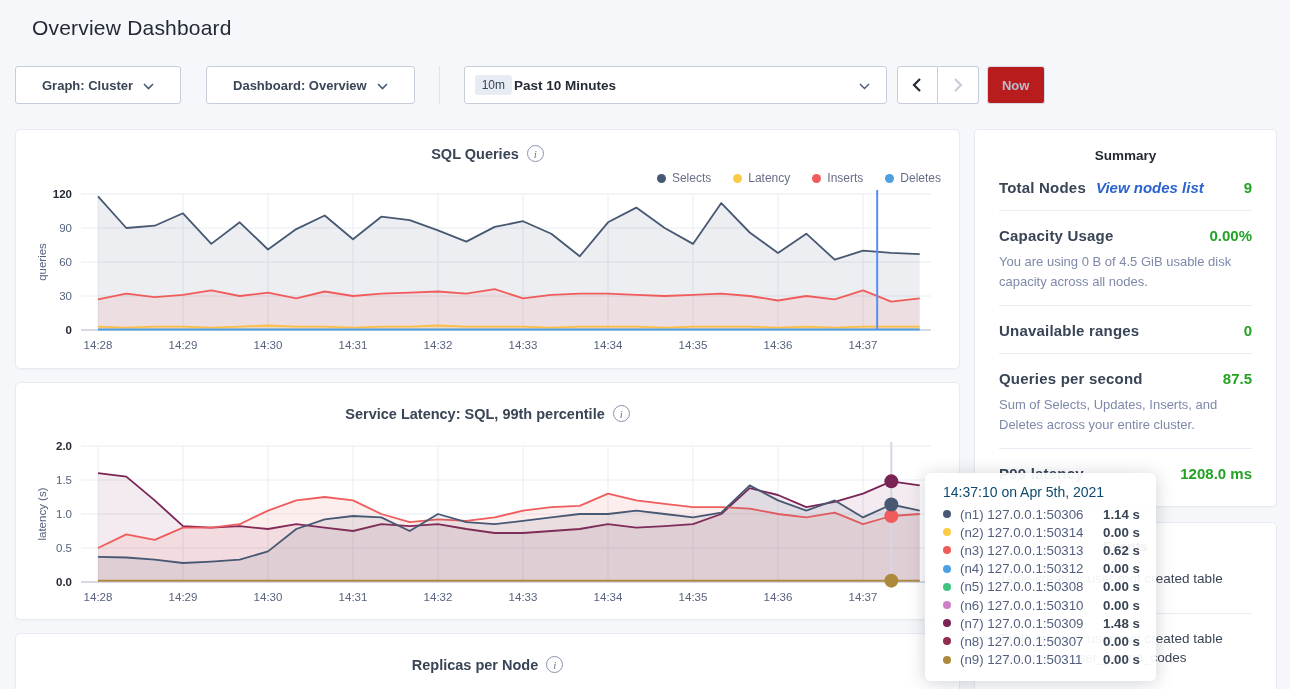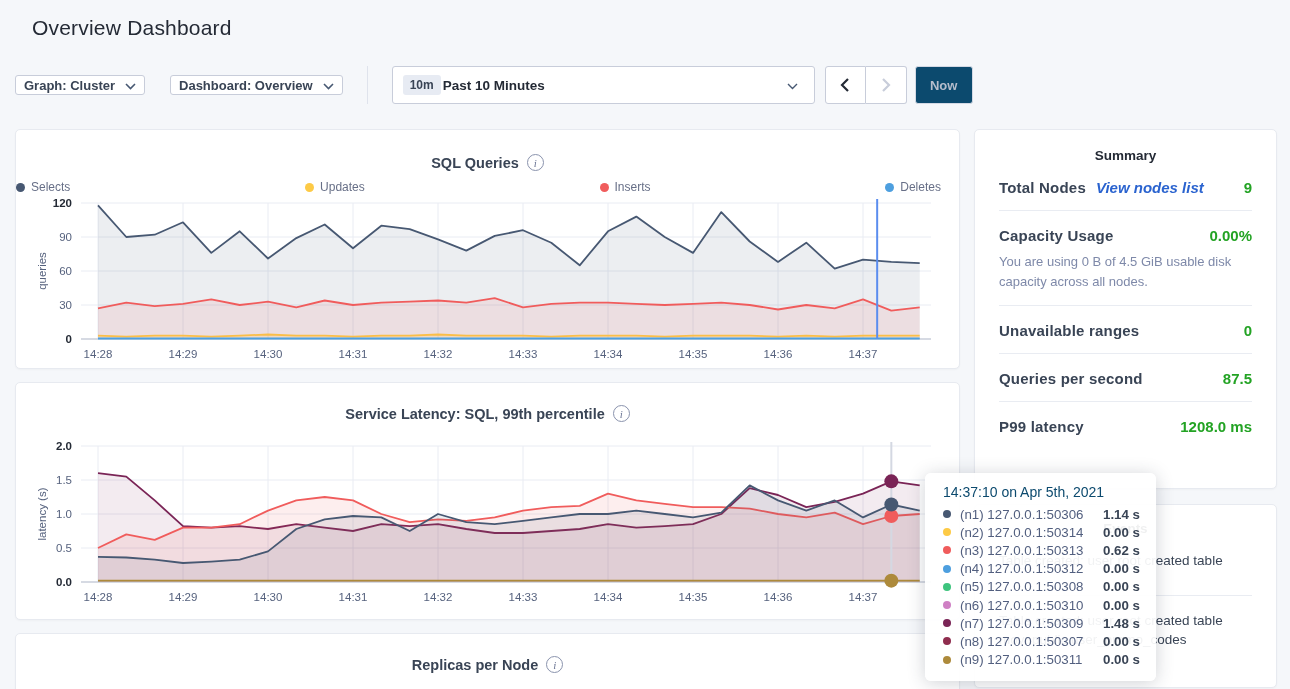--- a/index.html
+++ b/index.html
@@ -9,61 +9,61 @@
     background:#f5f7fa; color:#394455; overflow:hidden;
   }
   .page { position:relative; width:1290px; height:689px; overflow:hidden; }
 
   
   .page-title { font-size:21px; font-weight:500; color:#242a35; padding:16px 0 0 32px; letter-spacing:.2px; }
 
   
   .toolbar { display:flex; align-items:center; margin:26px 15px 0 15px; height:38px; }
   .dd-btn {
-    display:flex; align-items:center; gap:10px; height:20px; padding:0 8px;
+    display:flex; align-items:center; gap:10px; height:38px; padding:0 26px;
     background:#fff; border:1px solid #c8cdda; border-radius:3px; cursor:pointer;
     font-size:13px; font-weight:700; color:#394455;
   }
   .dd-btn + .dd-btn { margin-left:25px;justify-content:space-between; }
   .tb-divider { width:1px; height:38px; background:#dfe3ec; margin:0 24px; }
   .time-picker {
     display:flex; align-items:center; height:38px; width:423px; padding:0 16px 0 10px;
     background:#fff; border:1px solid #c8cdda; border-radius:3px; cursor:pointer;
   }
-  .time-badge { background:#e7ebf3; border-radius:3px; padding:3px 7px; font-size:12px; font-weight:700; color:#394455; }
+  .time-badge { background:#e7ebf3; border-radius:3px; padding:3px 7px; font-size:12px; font-weight:400; color:#394455; }
   .time-label { font-size:13.5px; font-weight:700; color:#242a35; margin-left:2px; flex:1; }
   .arrow-group { display:flex; margin-left:10px; }
   .arrow-btn {
     width:41px; height:38px; background:#fff; border:1px solid #c8cdda;
     display:flex; align-items:center; justify-content:center; cursor:pointer;
   }
   .arrow-btn.prev { border-radius:3px 0 0 3px; }
   .arrow-btn.next { border-radius:0 3px 3px 0; border-left:none; }
   .now-btn {
-    margin-left:8px; width:58px; height:38px; background:#0c4a6e; border:1px solid #d4d9e4;
+    margin-left:8px; width:58px; height:38px; background:#b91c1c; border:1px solid #d4d9e4;
     border-radius:3px; font-size:13px; font-weight:700; color:#b6bdcc; cursor:default;
   }
 
   
   .main { display:flex; gap:14px; margin:25px 13px 0 15px; align-items:flex-start; }
   .col-left { width:945px; display:flex; flex-direction:column; gap:13px; }
   .col-right { flex:1; display:flex; flex-direction:column; gap:15px; }
   .panel { background:#fff; border:1px solid #e7eaf0; border-radius:5px; box-shadow:0 1px 2px rgba(0,0,0,.03); }
 
-  .chart-panel-1 { height:240px; padding-top:24px; }
+  .chart-panel-1 { height:240px; padding-top:15px; }
   .chart-panel-2 { height:238px; padding-top:12px; }
   .chart-panel-3 { height:120px; padding-top:12px; }
   .chart-title-row { display:flex; align-items:center; justify-content:center; gap:8px; }
   .chart-title { font-size:14.5px; font-weight:700; color:#394455; }
   .info-icon {
     width:17px; height:17px; border:1px solid #8a93ad; border-radius:50%;
     color:#6d7795; font-size:11px; font-style:italic; font-family:"Liberation Serif","DejaVu Serif",serif;
     display:flex; align-items:center; justify-content:center; cursor:pointer;
   }
-  .legend-row { display:flex; justify-content:space-between; gap:35px; padding:8px 18px 0 0; height:24px; }
+  .legend-row { display:flex; justify-content:flex-end; gap:22px; padding:8px 18px 0 0; height:24px; }
   .legend-item { display:flex; align-items:center; gap:6px; font-size:12px; color:#676f87; }
   .legend-dot { width:9px; height:9px; border-radius:50%; }
   .tick { font-size:11.5px; fill:#56627e; }
   .tick.bold { font-weight:700; fill:#242a35; }
   .unit-label { font-size:11.5px; fill:#56627e; }
 
   
   .summary-panel { padding:18px 24px 10px 24px; min-height:360px; }
   .panel-heading { text-align:center; font-size:13.5px; font-weight:700; color:#242a35; }
   .sum-row { padding:16px 0 14px 0; border-bottom:1px solid #e9ecf2; }
@@ -149,21 +149,21 @@
           <span class="chart-title">SQL Queries</span>
           <span class="info-icon">i</span>
         </div>
         <div class="legend-row" id="legend-0">
             <span class="legend-item">
               <span class="legend-dot" style="background: rgb(71, 88, 114);"></span>
               <span>Selects</span>
             </span>
             <span class="legend-item">
               <span class="legend-dot" style="background: rgb(253, 202, 70);"></span>
-              <span>Updates</span>
+              <span>Latency</span>
             </span>
             <span class="legend-item">
               <span class="legend-dot" style="background: rgb(240, 92, 92);"></span>
               <span>Inserts</span>
             </span>
             <span class="legend-item">
               <span class="legend-dot" style="background: rgb(77, 159, 223);"></span>
               <span>Deletes</span>
             </span>
           </div>
@@ -296,20 +296,21 @@
               <div class="sum-line">
                 <span class="sum-label">Unavailable ranges</span>
                 <span class="sum-value" style="color: rgb(35, 163, 36);">0</span>
               </div>
             </div>
             <div class="sum-row">
               <div class="sum-line">
                 <span class="sum-label">Queries per second</span>
                 <span class="sum-value" style="color: rgb(35, 163, 36);">87.5</span>
               </div>
+              <div class="sum-desc">Sum of Selects, Updates, Inserts, and Deletes across your entire cluster.</div>
             </div>
             <div class="sum-row">
               <div class="sum-line">
                 <span class="sum-label">P99 latency</span>
                 <span class="sum-value" style="color: rgb(35, 163, 36);">1208.0 ms</span>
               </div>
             </div>
           </div>
       </div>
 

